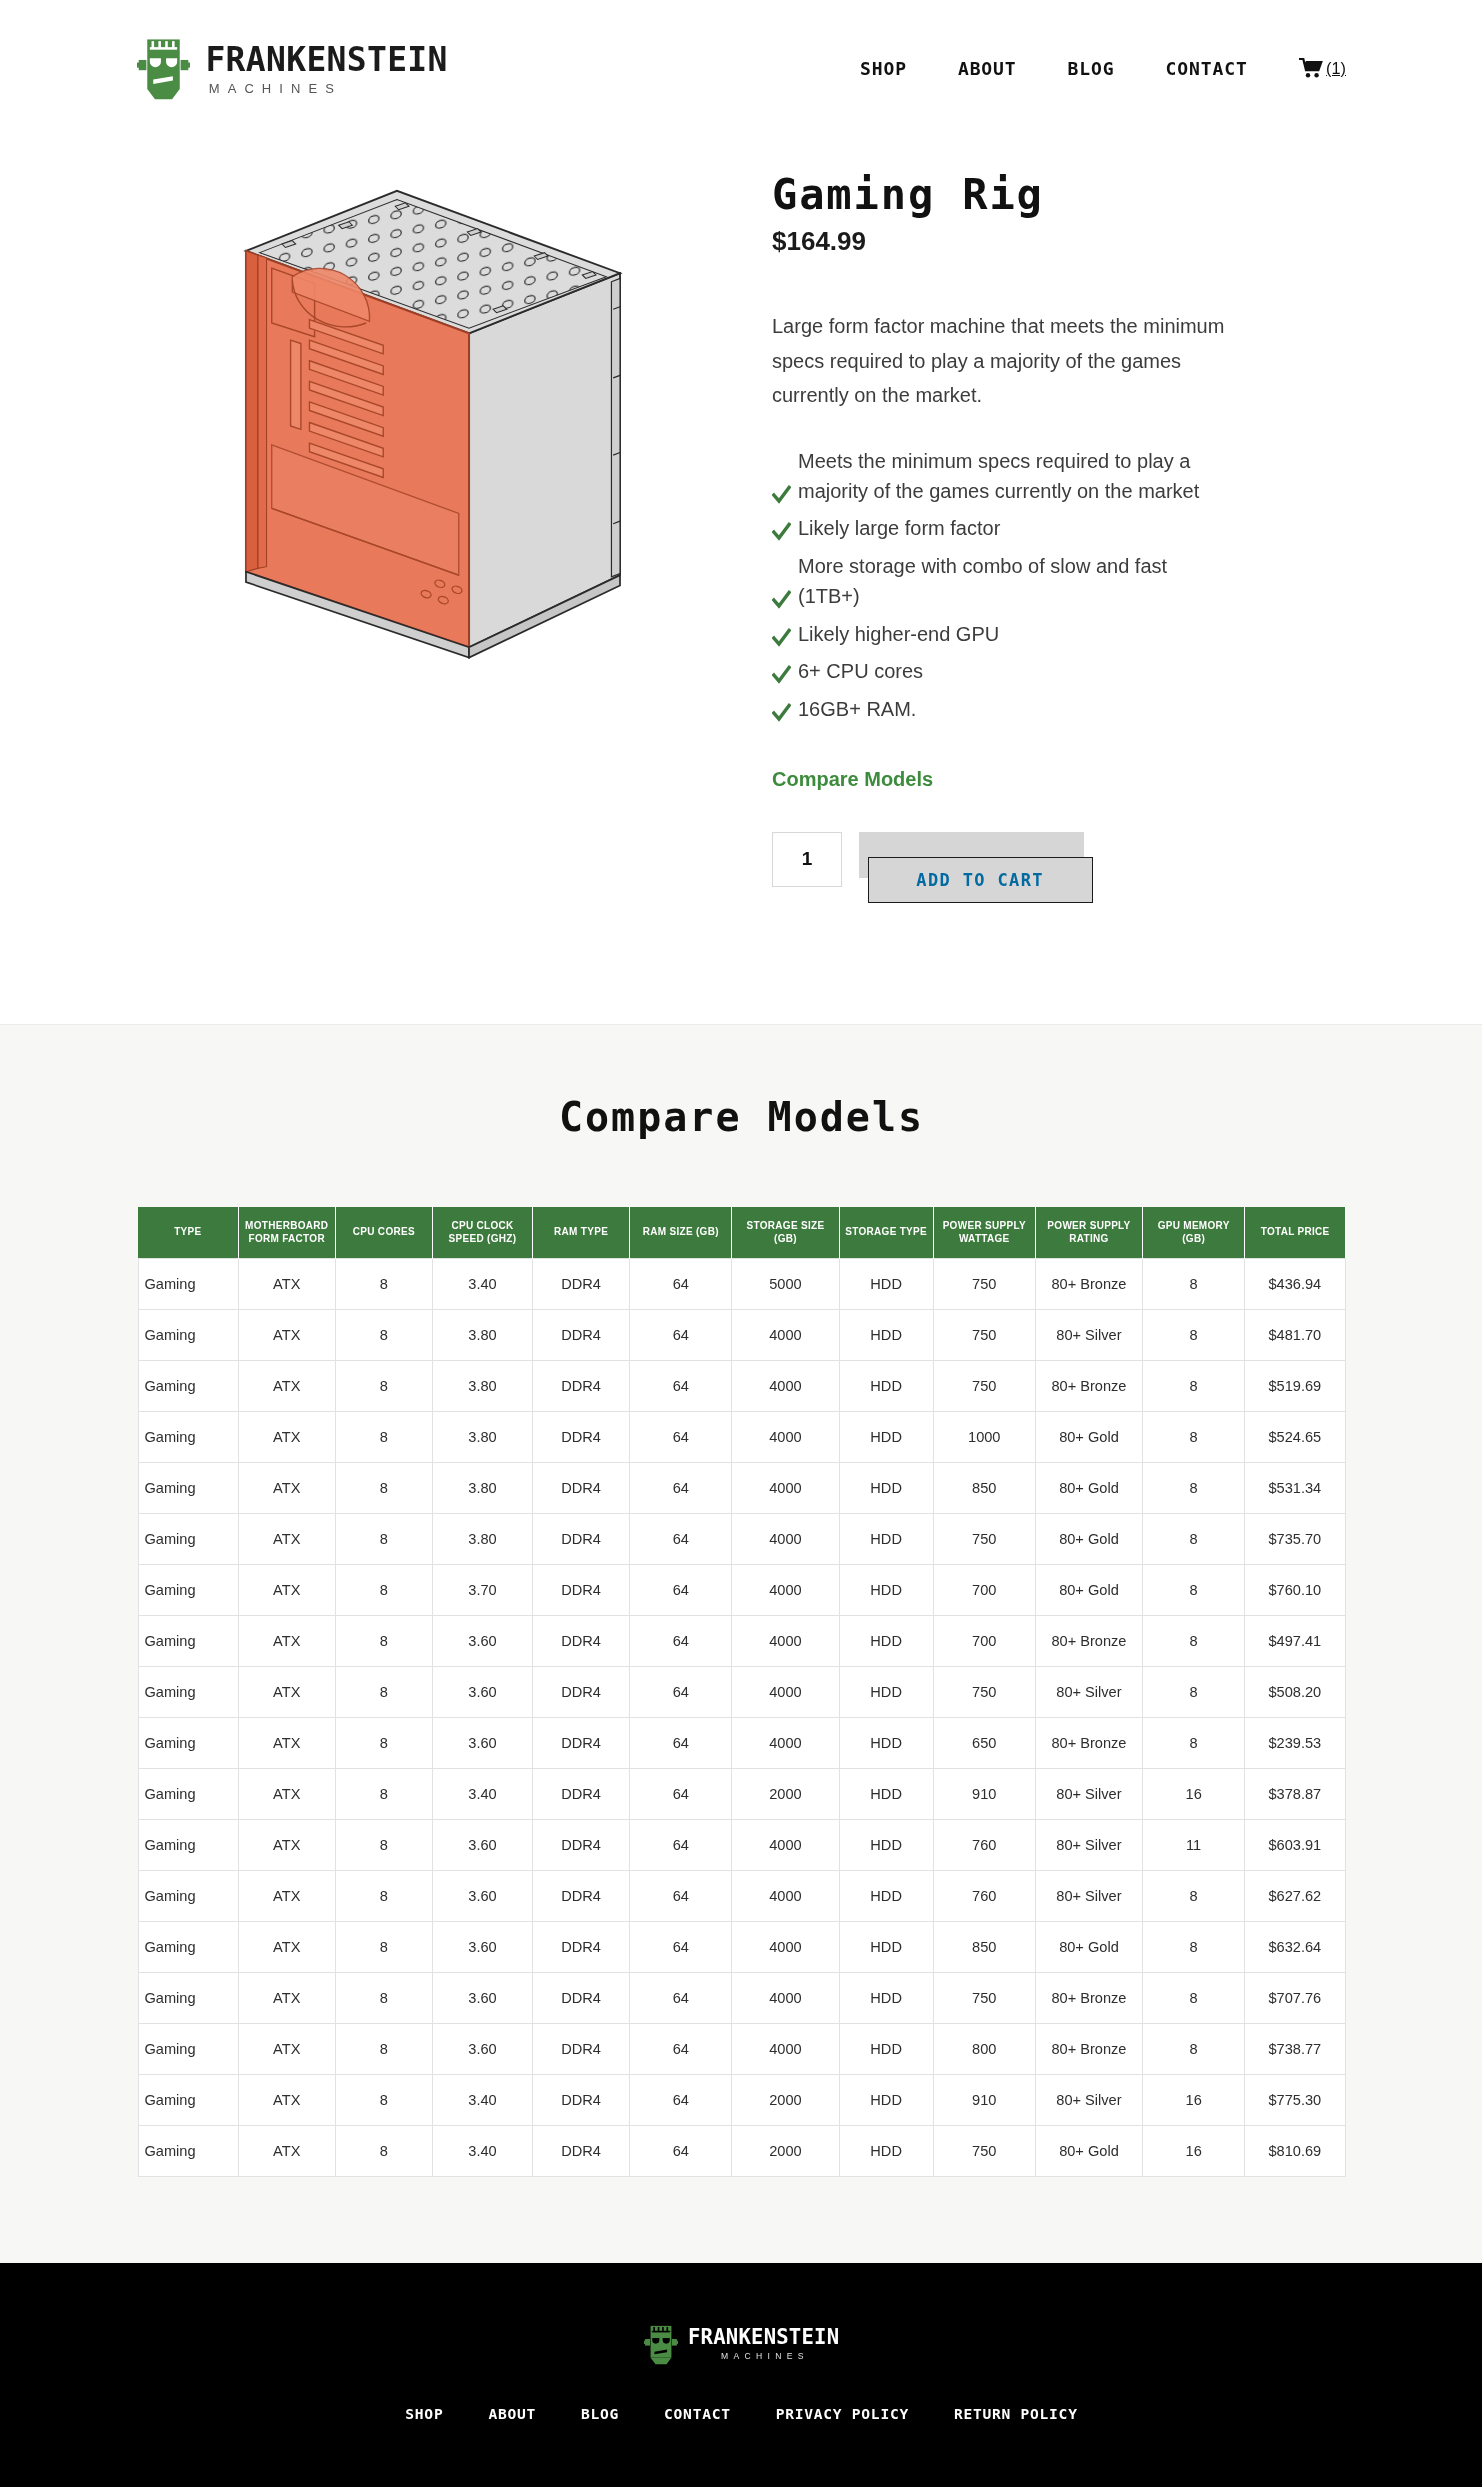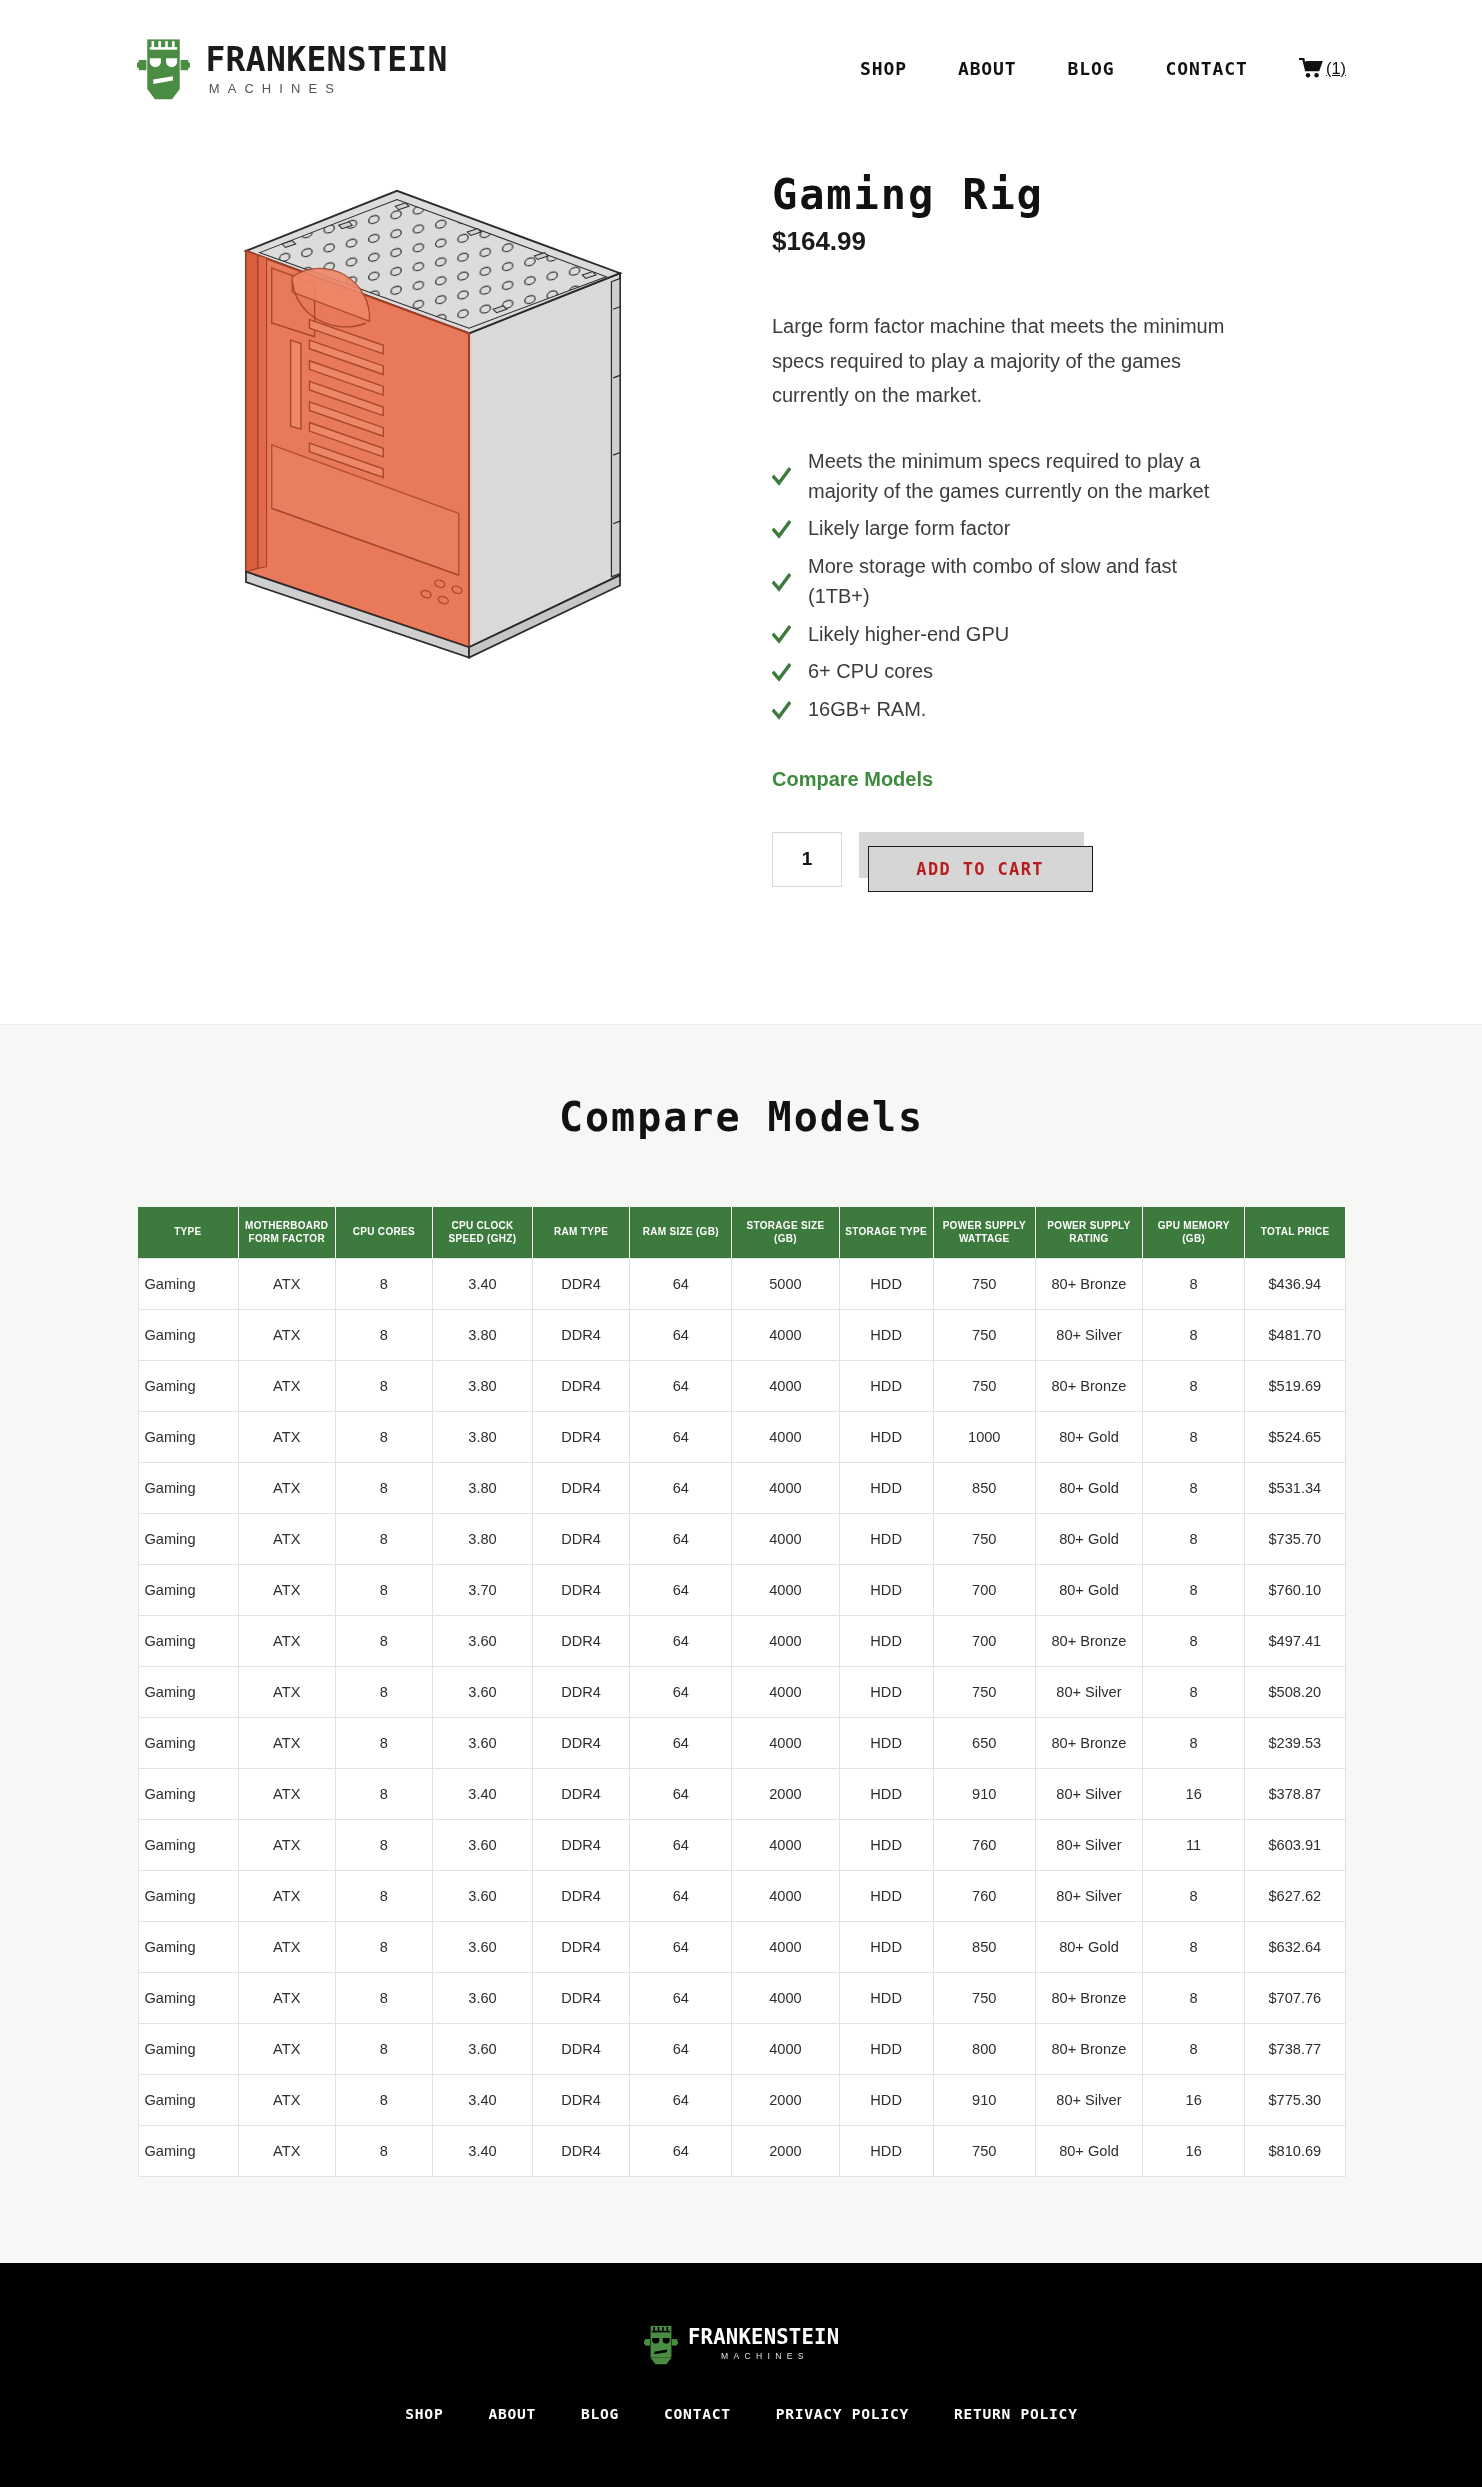--- a/index.html
+++ b/index.html
@@ -110,22 +110,22 @@
   .product-desc {
     font-size: 20px;
     line-height: 1.72;
     color: #3c3c3c;
     margin-top: 52px;
     max-width: 592px;
   }
   .feature-list { list-style: none; margin-top: 33px; }
   .feature-item {
     display: flex;
-    align-items: center;
-    gap: 17px;
+    align-items: flex-end;
+    gap: 7px;
     margin-bottom: 7.7px;
   }
   .check-icon { flex: none; width: 19px; height: 22px; margin-top: 3.4px; }
   .feature-text {
     font-size: 20px;
     line-height: 1.5;
     color: #3c3c3c;
     max-width: 540px;
   }
   .compare-link {
@@ -156,29 +156,29 @@
   }
   .cart-btn-wrap { position: relative; width: 233px; height: 55px; }
   .cart-btn-shadow {
     position: absolute;
     left: 0; top: 0;
     width: 225px; height: 46px;
     background: #d6d6d6;
   }
   .add-cart-btn {
     position: absolute;
-    left: 8.6px; top: 14px;
+    left: 8.6px; top: 25px;
     width: 225px; height: 46px;
     background: #d6d6d6;
     border: 1.7px solid #1b1b1b;
     font-family: "DejaVu Sans Mono", monospace;
     font-weight: 700;
     font-size: 17px;
     letter-spacing: 0.08em;
-    color: #b91c1c;
+    color: #0369a1;
     cursor: pointer;
   }
 
   
   .compare-section {
     width: 1483px;
     background: #f7f7f5;
     padding: 69px 137px 86px 137px;
     border-top: 0.9px solid #ececec;
   }

